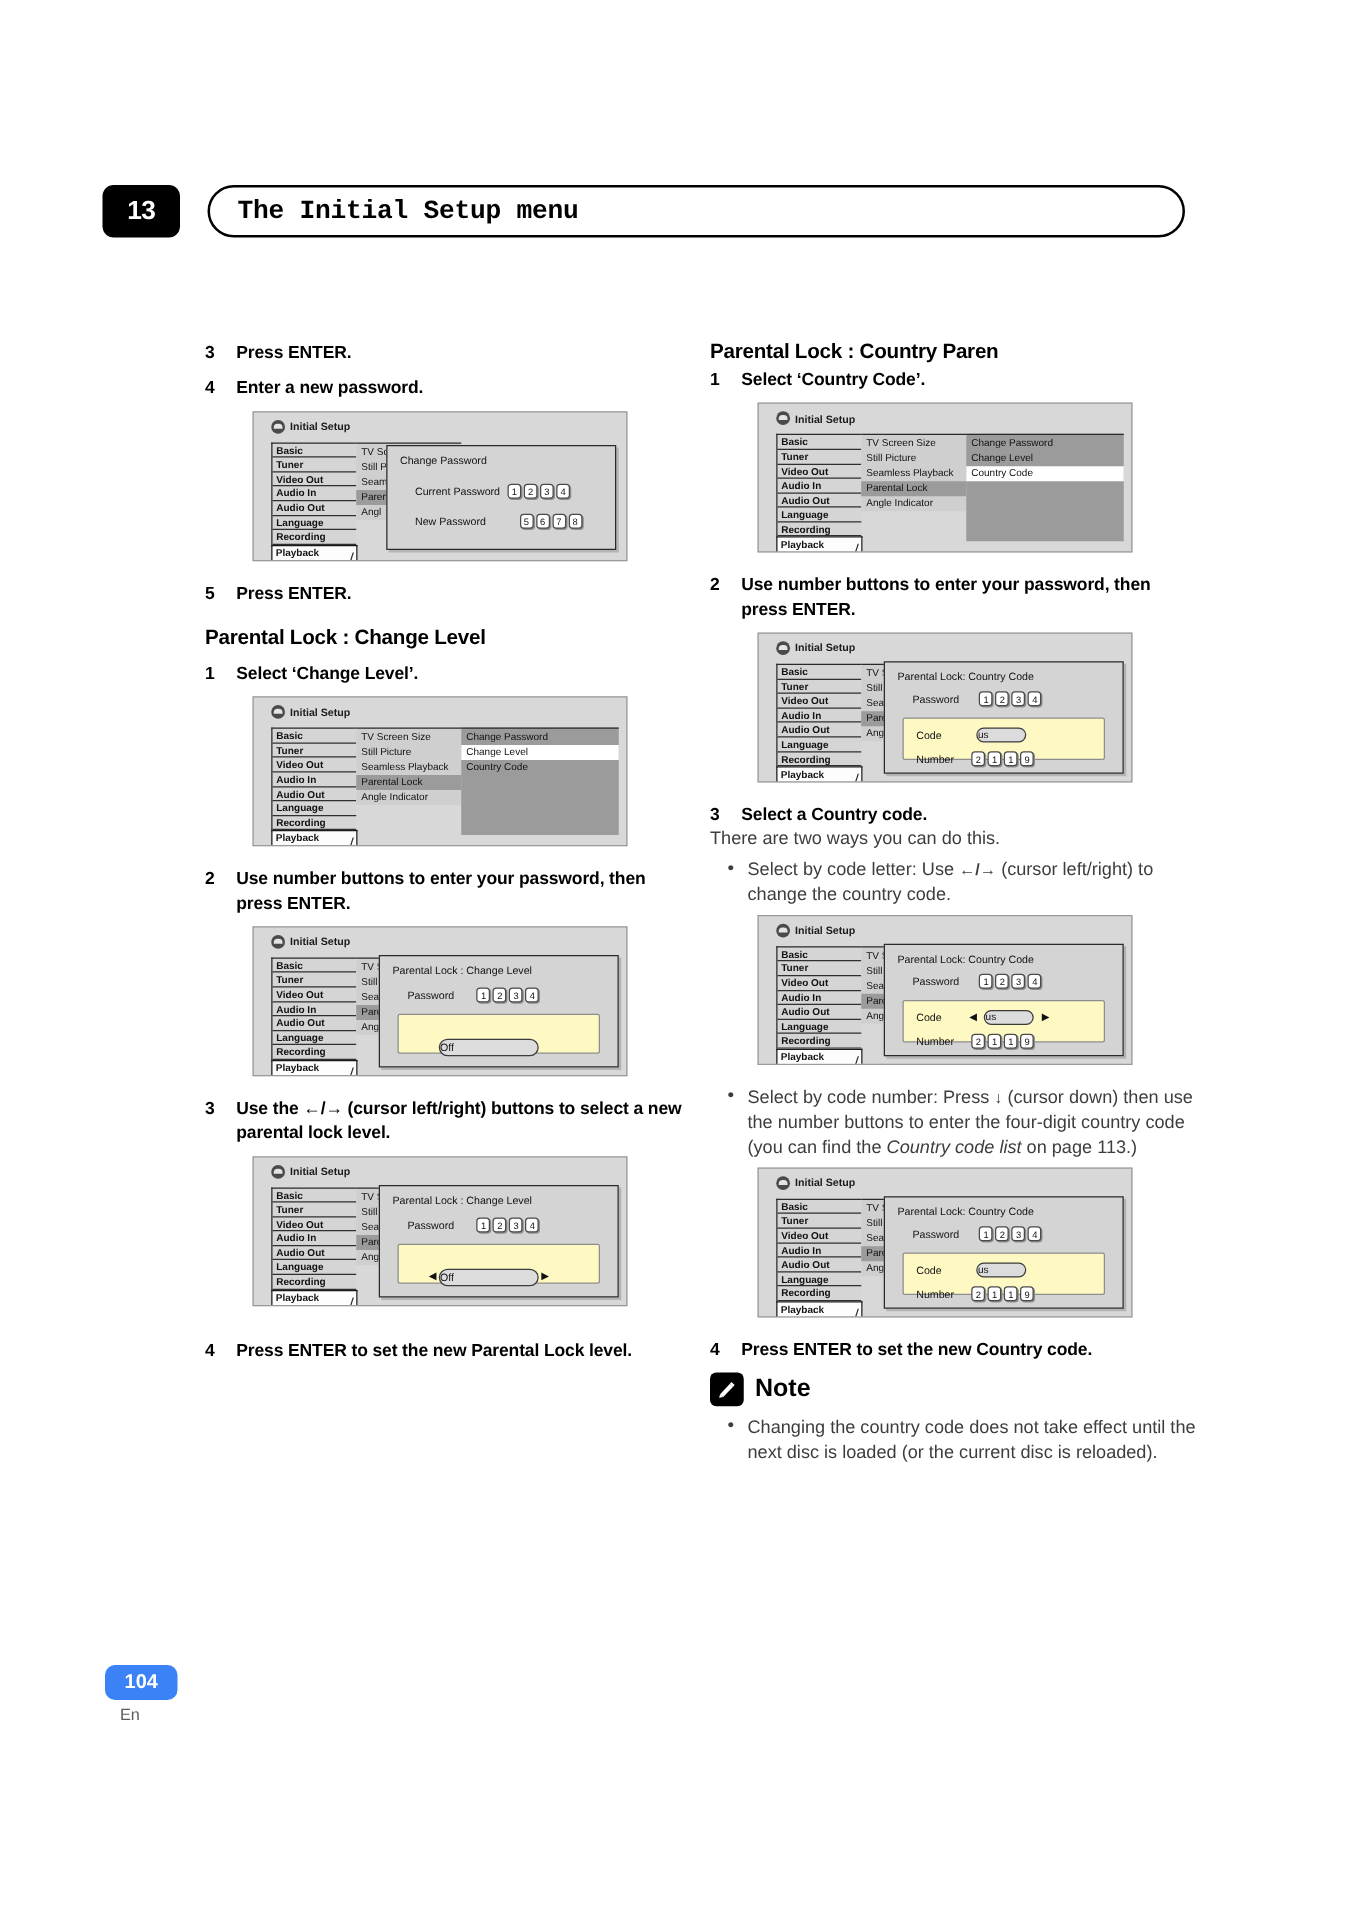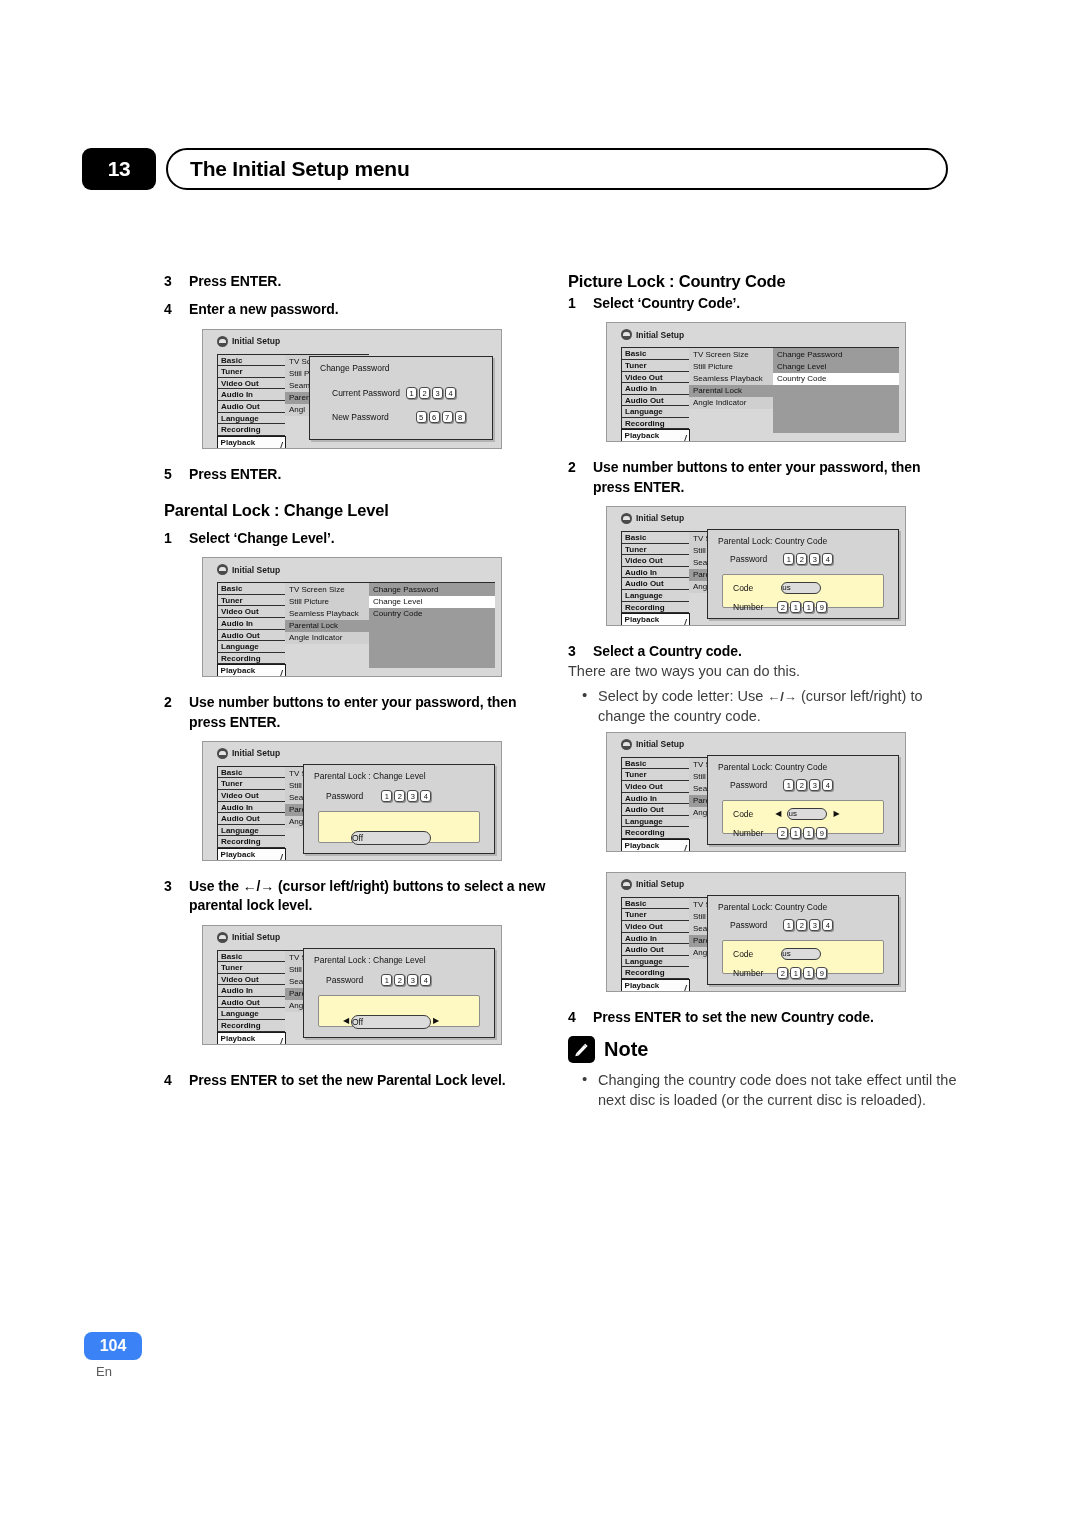--- a/index.html
+++ b/index.html
@@ -12,33 +12,33 @@
     position:relative;
     overflow:hidden;
   }
 
   
   .page-header {
     position:absolute; left:82px; top:148px; width:866px; height:42px;
   }
   .chapter-badge {
     position:absolute; left:0; top:0;
-    width:74px; height:42px;
+    width:62px; height:42px;
     background:#000; color:#fff;
     border-radius:9px;
     font-size:21px; font-weight:bold;
     display:flex; align-items:center; justify-content:center;
     letter-spacing:-0.5px;
   }
   .header-pill {
     position:absolute; left:84px; top:0;
     width:782px; height:42px;
     border:2px solid #000;
     border-radius:21px;
-    display:flex; align-items:center;
+    display:flex; align-items:center;font-family:Liberation Mono, monospace;
   }
   .header-title {
     padding-left:22px;
     font-size:21px; font-weight:bold; color:#000;
     letter-spacing:-0.2px;
   }
 
   
   .col { position:absolute; top:272px; width:392px; }
   .col-left  { left:164px; }
@@ -417,21 +417,21 @@
 
   <div class="step">
     <span class="num">4</span>
     <span>Press ENTER to set the new Parental Lock level.</span>
   </div>
 
 </div>
 
 <div class="col col-right">
 
-  <h2 class="sec">Picture Lock : Country Code</h2>
+  <h2 class="sec">Parental Lock : Country Paren</h2>
 
   <div class="step">
     <span class="num">1</span>
     <span>Select ‘Country Code’.</span>
   </div>
 
   <div class="osd">
     <div class="osd-title">
       <span class="osd-logo"></span>
       <span>Initial Setup</span>
@@ -581,20 +581,23 @@
             <span class="key">9</span>
           </span>
         </div>
       </div>
     </div>
     <div class="osd-notch"></div>
   </div>
 
   <div class="gap-m"></div>
 
+  <p class="bullet">
+    <span>Select by code number: Press </span><span class="arrow">↓</span><span> (cursor down) then use the number buttons to enter the four-digit country code (you can find the </span><span class="ital">Country code list</span><span> on page 113.)</span>
+  </p>
 
   <div class="osd">
     <div class="osd-title">
       <span class="osd-logo"></span>
       <span>Initial Setup</span>
     </div>
     <div class="osd-menu1">
       <div>Basic</div>
       <div>Tuner</div>
       <div>Video Out</div>

